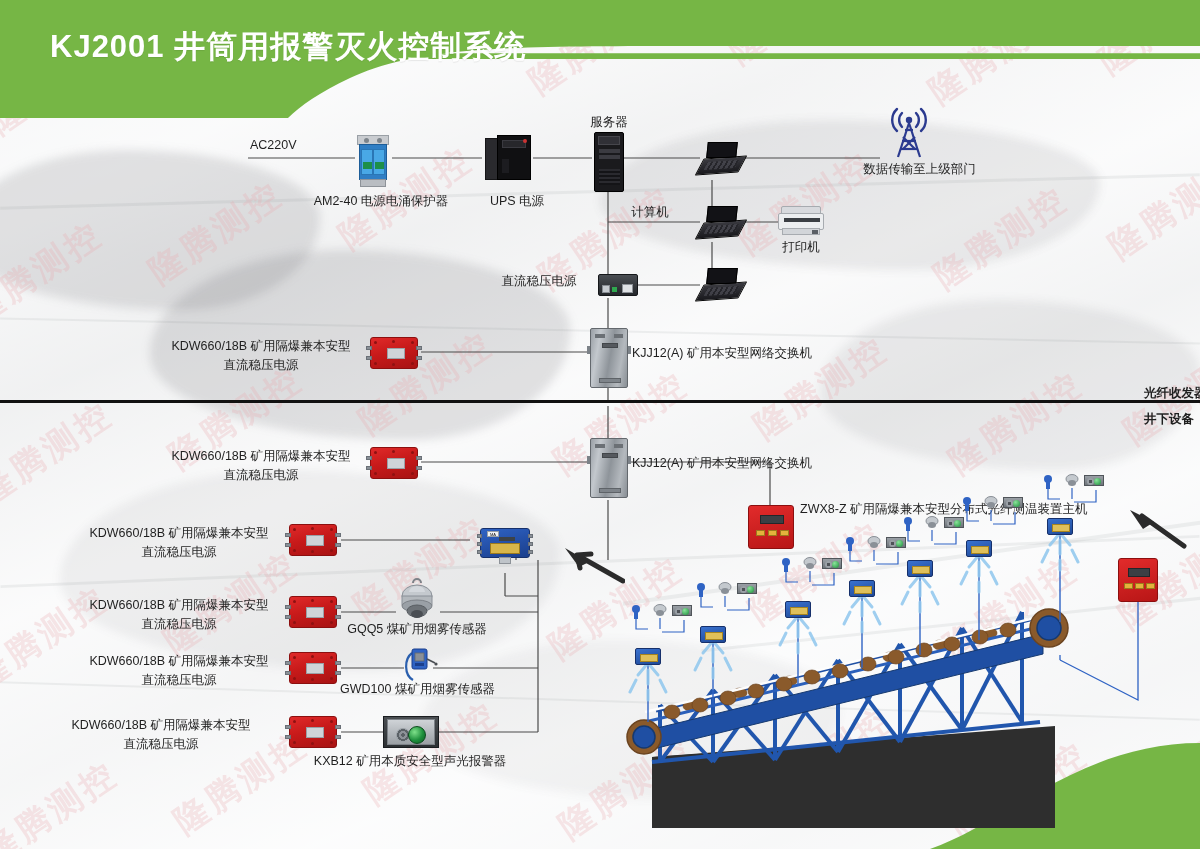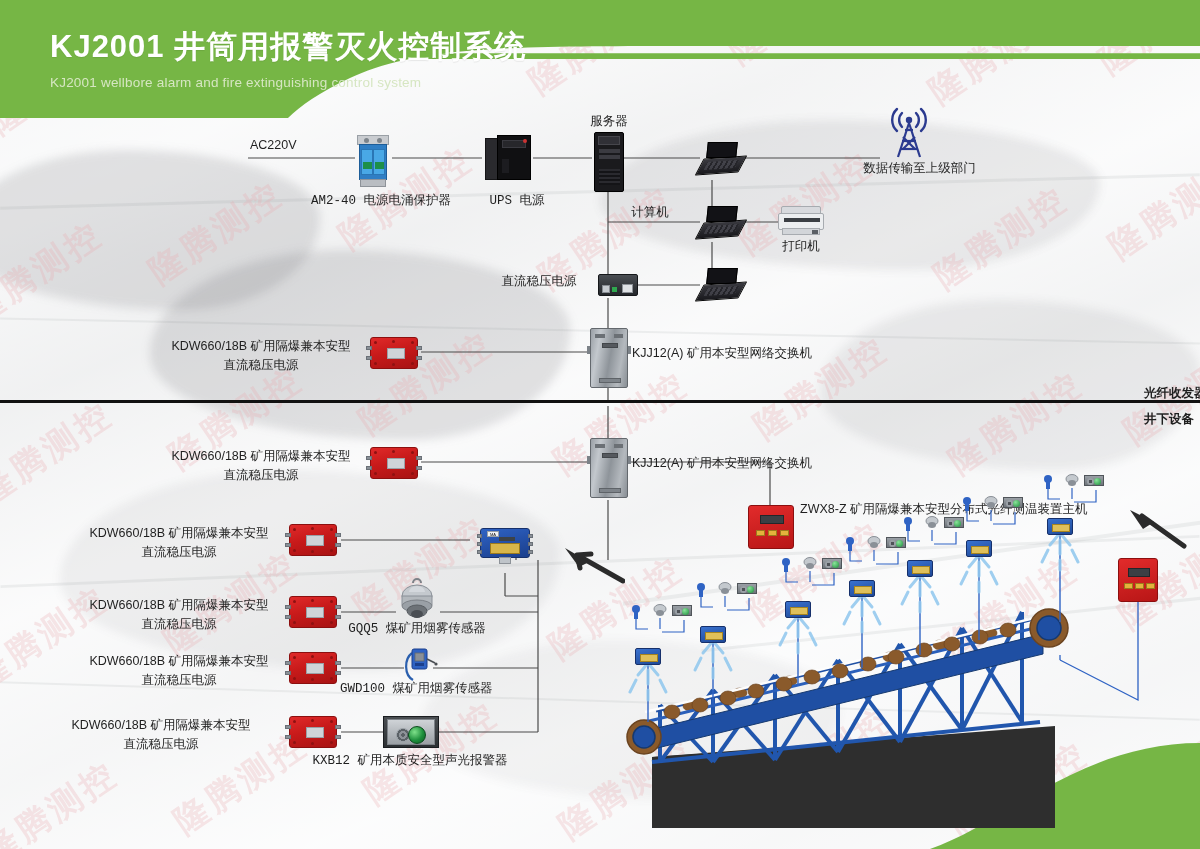--- a/index.html
+++ b/index.html
@@ -47,21 +47,21 @@
 
   
   .wires { position:absolute; inset:0; pointer-events:none; }
 
   
   .lbl {
     position:absolute; color:#1f1f1f; font-size:12.5px;
     line-height:1.55; white-space:nowrap; font-weight:500;
   }
   .lbl.r { text-align:center; }
-  .lbl.c { text-align:center;font-family:Liberation Mono, monospace; }
+  .lbl.c { text-align:center; }
   .lbl.b { font-weight:700; }
 
   
   .dev { position:absolute; }
 
   
   .spd { width:32px; height:52px; }
   .spd .rail { position:absolute; left:0; top:0; width:32px; height:10px; background:#c9ccd0; border:1px solid #9aa0a6; }
   .spd .rail i { position:absolute; top:2px; width:5px; height:5px; border-radius:50%; background:#7d848b; }
   .spd .body { position:absolute; left:2px; top:9px; width:28px; height:36px; background:#2f7ec4; border:1px solid #1d5d98; }
@@ -265,21 +265,20 @@
   <div class="header">
     <svg width="1200" height="118" viewBox="0 0 1200 118">
       <path d="M0,0 L1200,0 L1200,46 C1040,46 860,46 700,46
                C600,46 540,46 480,50 C420,54 380,64 350,78
                C320,92 300,106 288,118 L0,118 Z" fill="#76b645"></path>
       <path d="M350,55 L1200,55 L1200,59 L350,59 Z" fill="#76b645"></path>
       <path d="M352,54.5 C380,54.5 420,54.5 460,54.5 L1200,54.5" stroke="#76b645" stroke-width="2.4" fill="none"></path>
     </svg>
     <div class="header-text">
       <div class="title-main">KJ2001 井筒用报警灭火控制系统</div>
-      <div class="title-sub">KJ2001 wellbore alarm and fire extinguishing control system</div>
     </div>
   </div>
 
   <svg class="wires" width="1200" height="849" viewBox="0 0 1200 849">
     <g stroke="#4a4a4a" stroke-width="1.2" fill="none">
 
       <path d="M248,158 L355,158"></path>
       <path d="M392,158 L482,158"></path>
       <path d="M533,158 L592,158"></path>
       <path d="M623,158 L700,158"></path>

